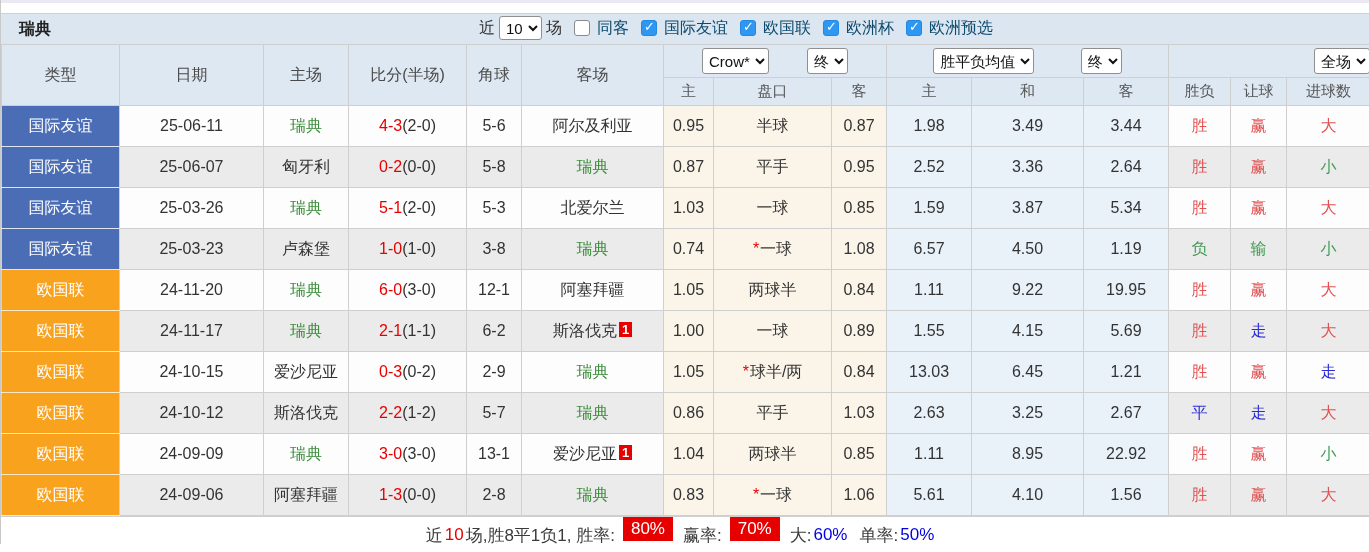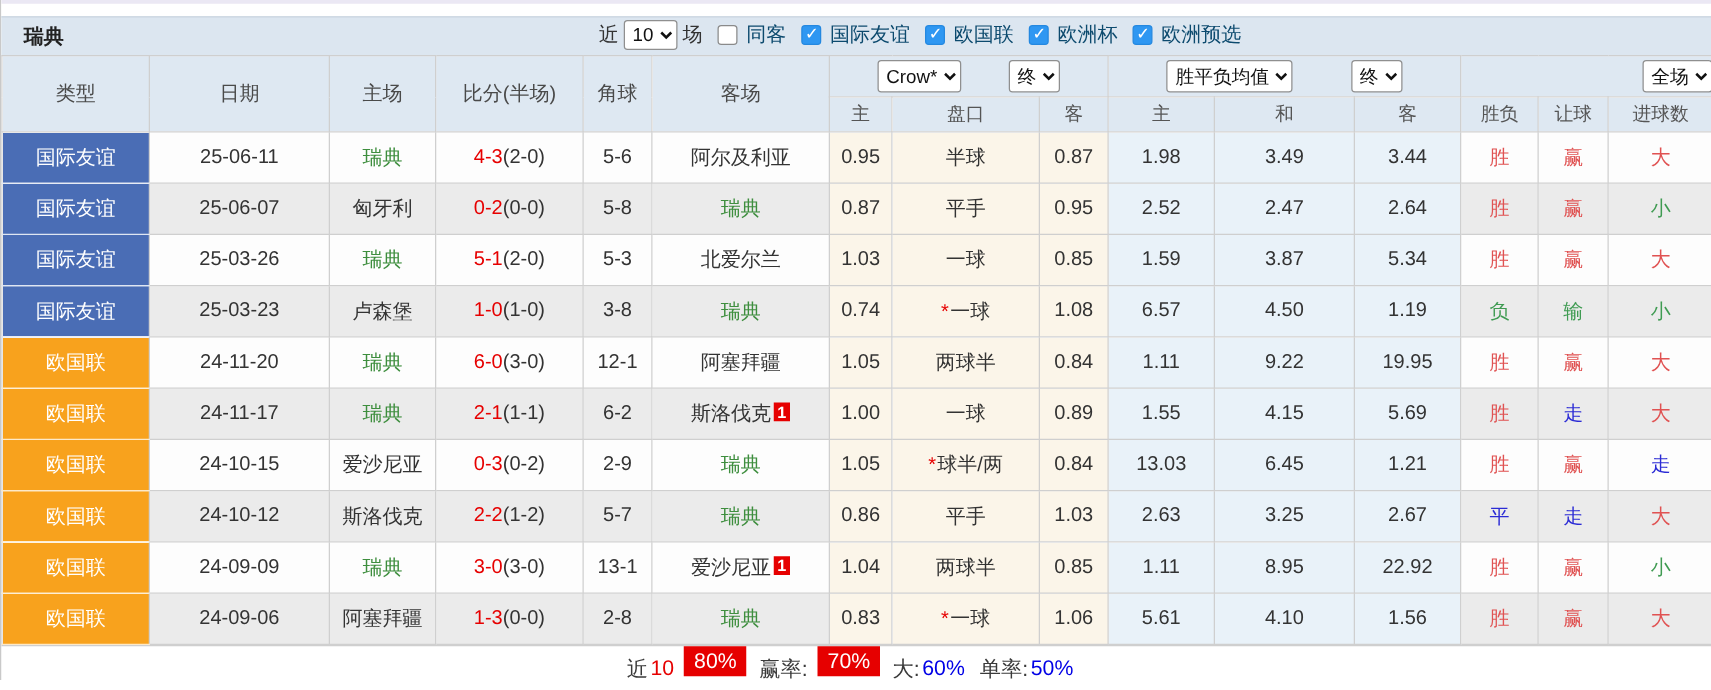--- a/index.html
+++ b/index.html
@@ -204,21 +204,21 @@
           <td class="type type-blue">国际友谊</td>
           <td class="plain">25-06-07</td>
           <td class="team">匈牙利</td>
           <td class="score-cell"><span class="score">0-2</span><span class="half">(0-0)</span></td>
           <td class="plain">5-8</td>
           <td class="team green">瑞典</td>
           <td class="cream">0.87</td>
           <td class="cream">平手</td>
           <td class="cream">0.95</td>
           <td class="blue">2.52</td>
-          <td class="blue">2.47</td>
+          <td class="blue">3.36</td>
           <td class="blue">2.64</td>
           <td class="res t-red">胜</td>
           <td class="res t-red">赢</td>
           <td class="res t-green">小</td>
         </tr>
         <tr class="odd">
           <td class="type type-blue">国际友谊</td>
           <td class="plain">25-03-26</td>
           <td class="team green">瑞典</td>
           <td class="score-cell"><span class="score">5-1</span><span class="half">(2-0)</span></td>
@@ -352,20 +352,21 @@
           <td class="res t-red">胜</td>
           <td class="res t-red">赢</td>
           <td class="res t-red">大</td>
         </tr>
       </tbody>
   </table>
 
   <div class="footer">
     <span>近</span>
       <span class="red-num">10</span>
+      <span>场,胜8平1负1, 胜率:</span>
     <span class="rate-badge">80%</span>
     <span>赢率:</span>
     <span class="rate-badge">70%</span>
     <span>大:</span>
     <span class="blue-num">60%</span>
     <span>单率:</span>
     <span class="blue-num">50%</span>
   </div>
 </div>
 

